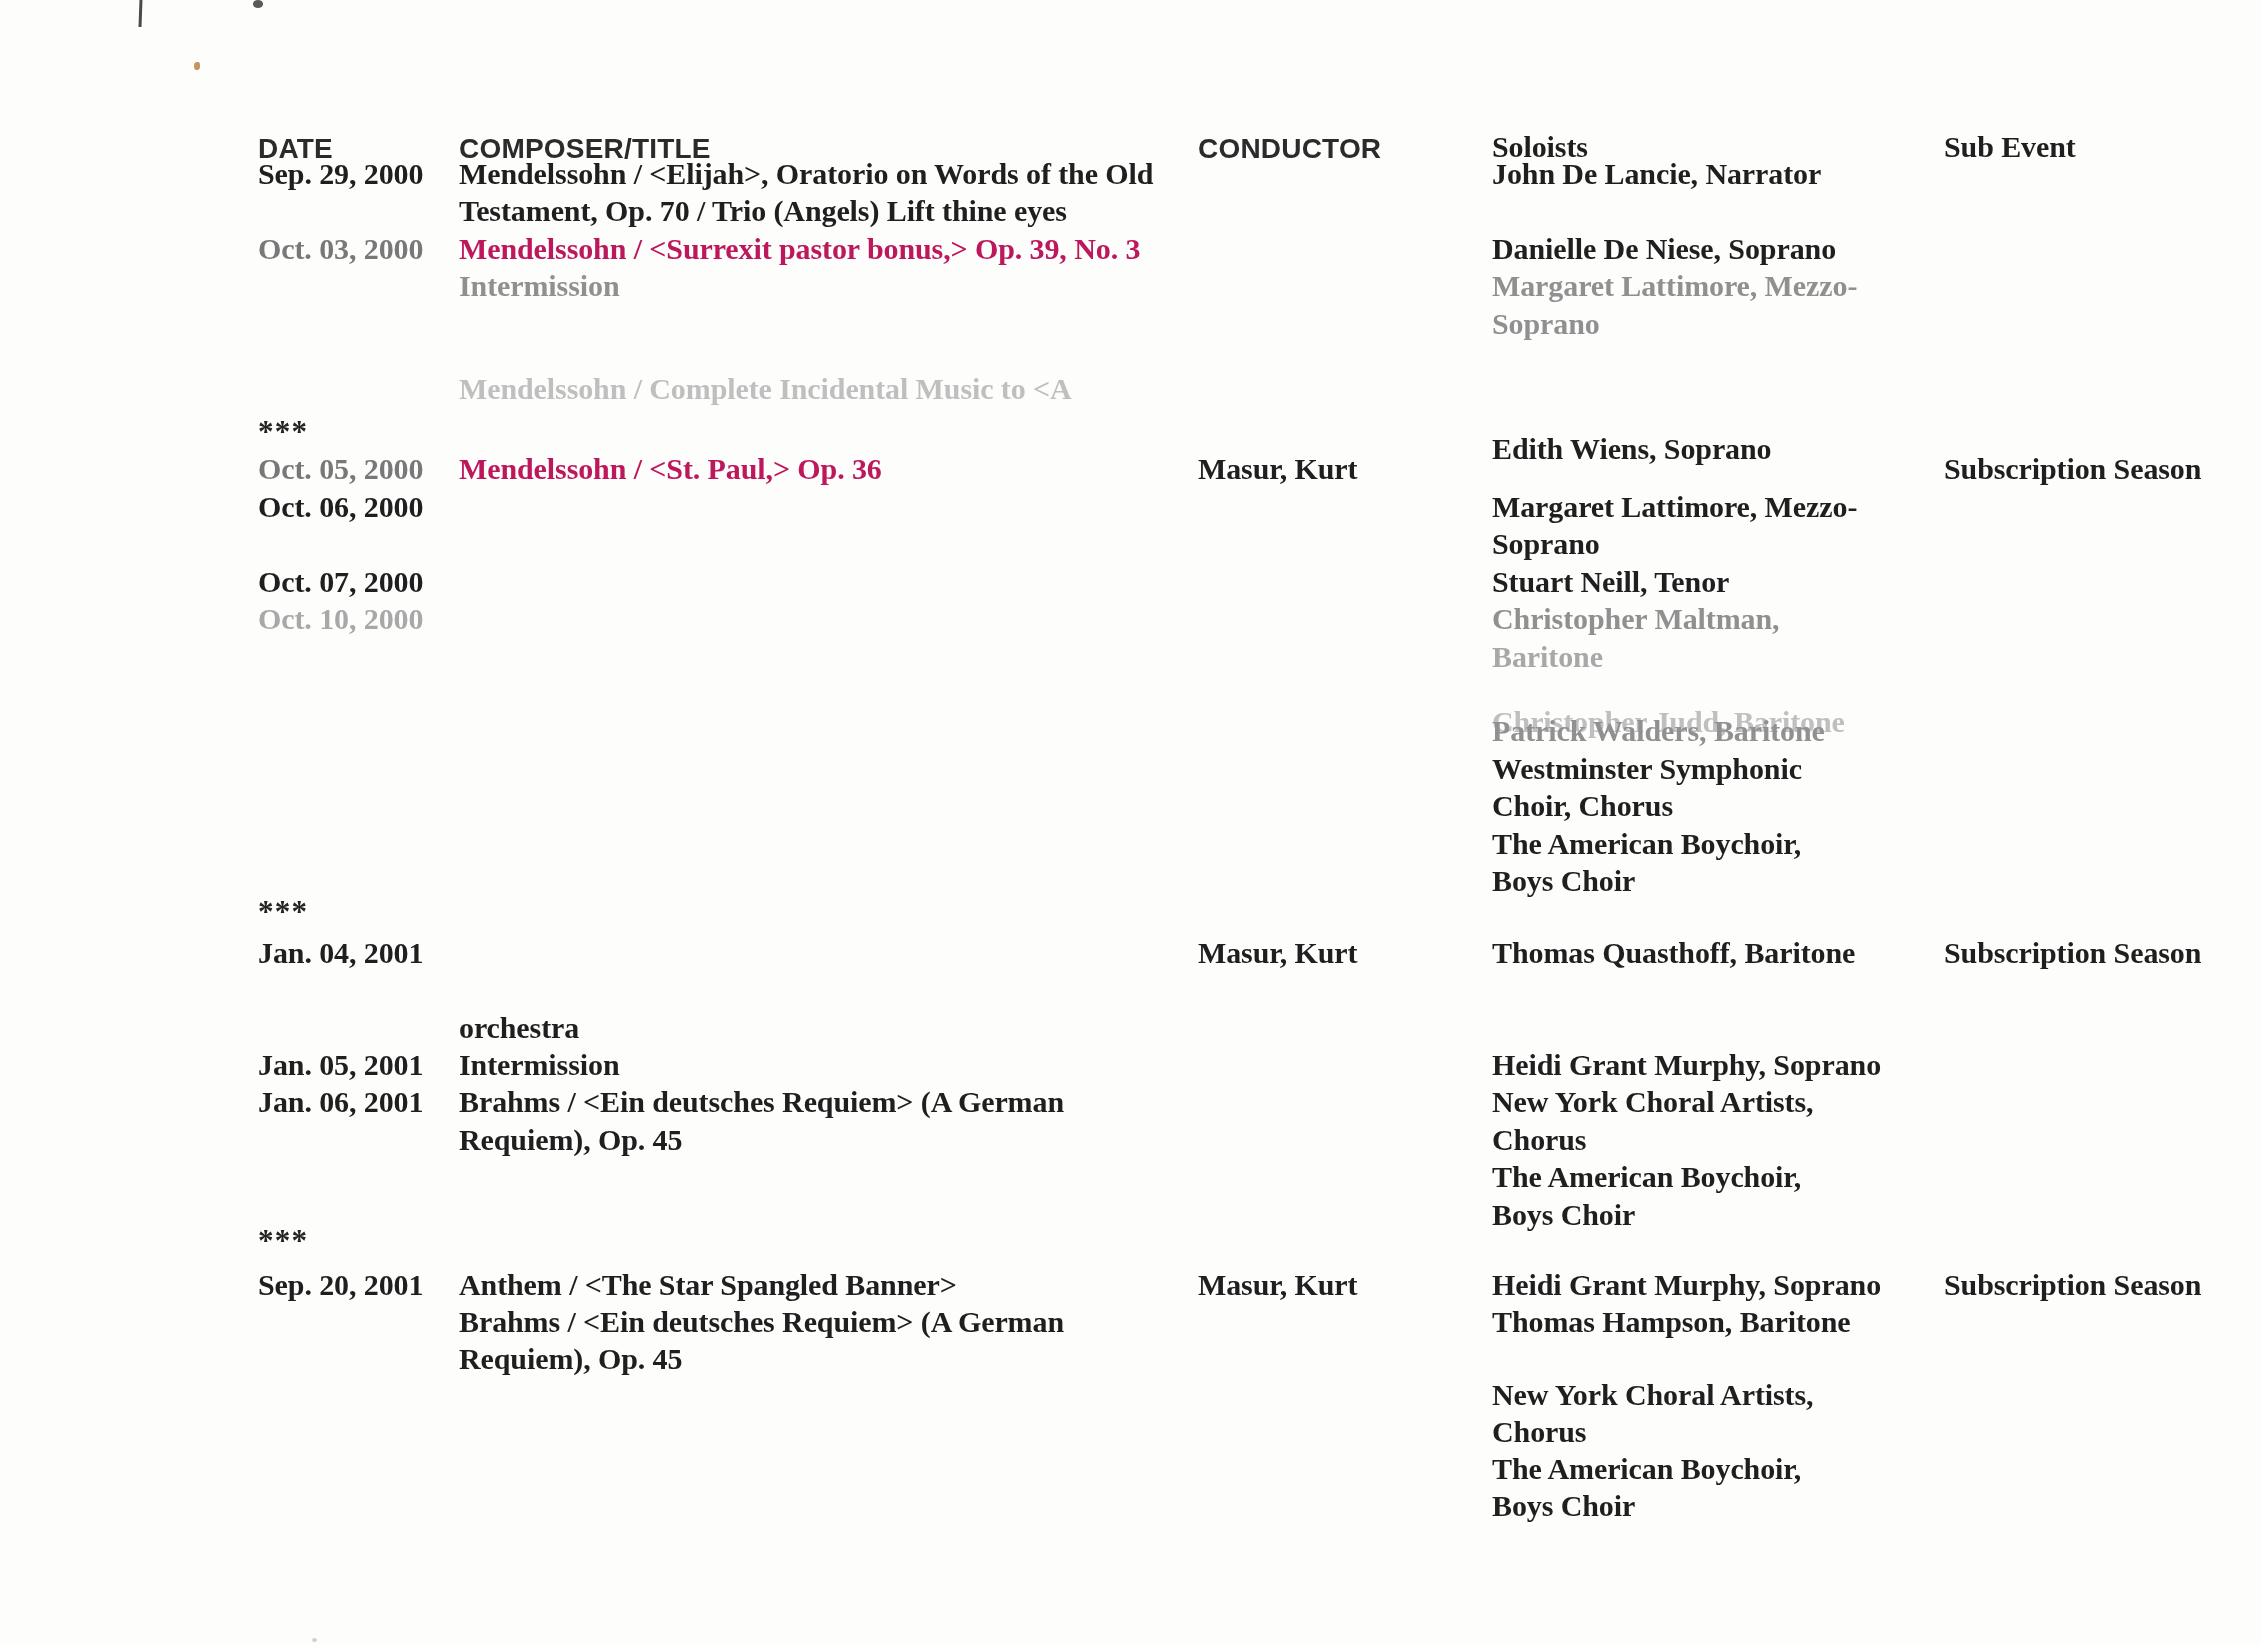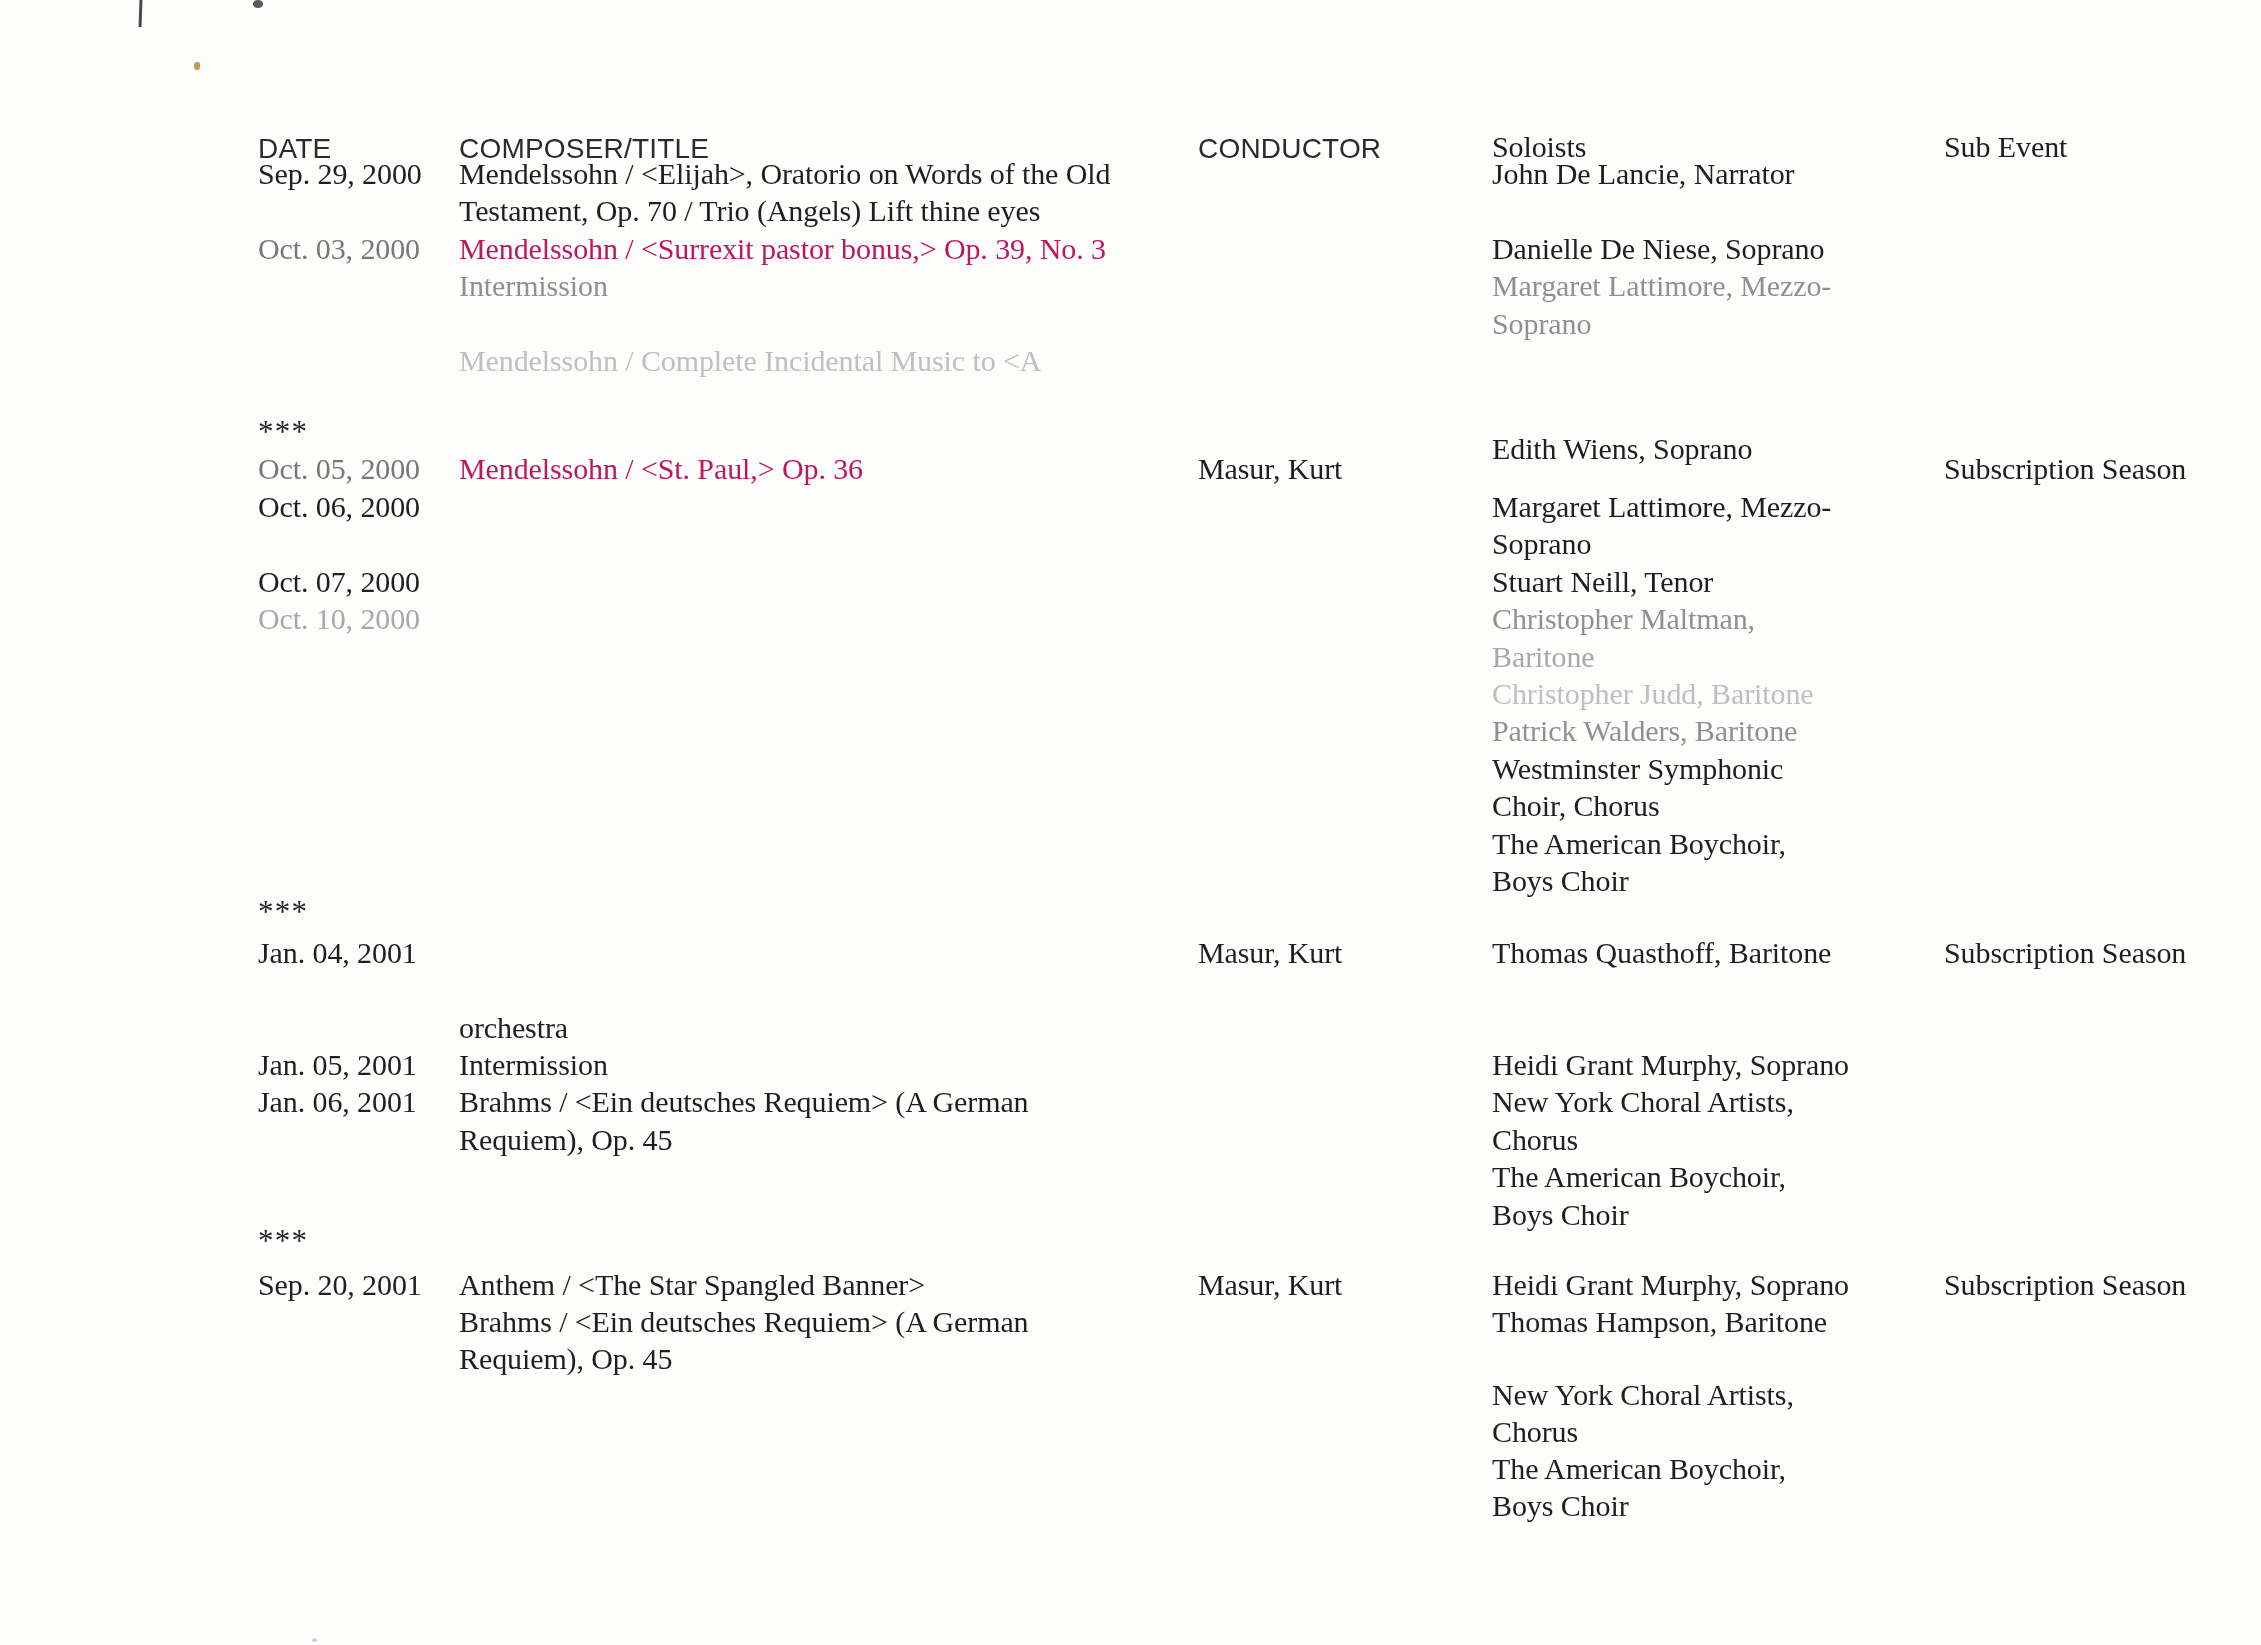--- a/index.html
+++ b/index.html
@@ -7,20 +7,21 @@
     padding: 0;
     background: #fdfdfc;
   }
   .page {
     position: relative;
     width: 2261px;
     height: 1646px;
     background: #fdfdfc;
     overflow: hidden;
     font-family: "Liberation Serif", "DejaVu Serif", serif;
+    font-weight: bold;
   }
   
   .t {
     position: absolute;
     white-space: nowrap;
     font-family: "Liberation Serif", "DejaVu Serif", serif;
     font-size: 30px;
     line-height: 34px;
     color: #1f1f1f;
     letter-spacing: -0.1px;
@@ -36,21 +37,21 @@
   .c1 { left: 258px; }   
   .c2 { left: 459px; }   
   .c3 { left: 1198px; }  
   .c4 { left: 1492px; }  
   .c5 { left: 1904px; margin-left: 40px; }  
   
   .fm1 { color: #be185d; }
   .fm2 { color: #787878; }
   .fl1 { color: #909090; }
   .fl2 { color: #a8a8a8; }
-  .fx  { color: #bfbfbf; }
+  .fx  { color: #bfbfbf; margin-top: 28px; }
   .sep { font-size: 31px; letter-spacing: 1.3px; color: #242424; }
   
   .art { position: absolute; }
 </style>
 </head>
 <body>
 
 <div class="page">
 
   <div class="art" style="left:139px; top:0; width:2.6px; height:27px; background:#4a4a4a; transform:rotate(2deg);"></div>

